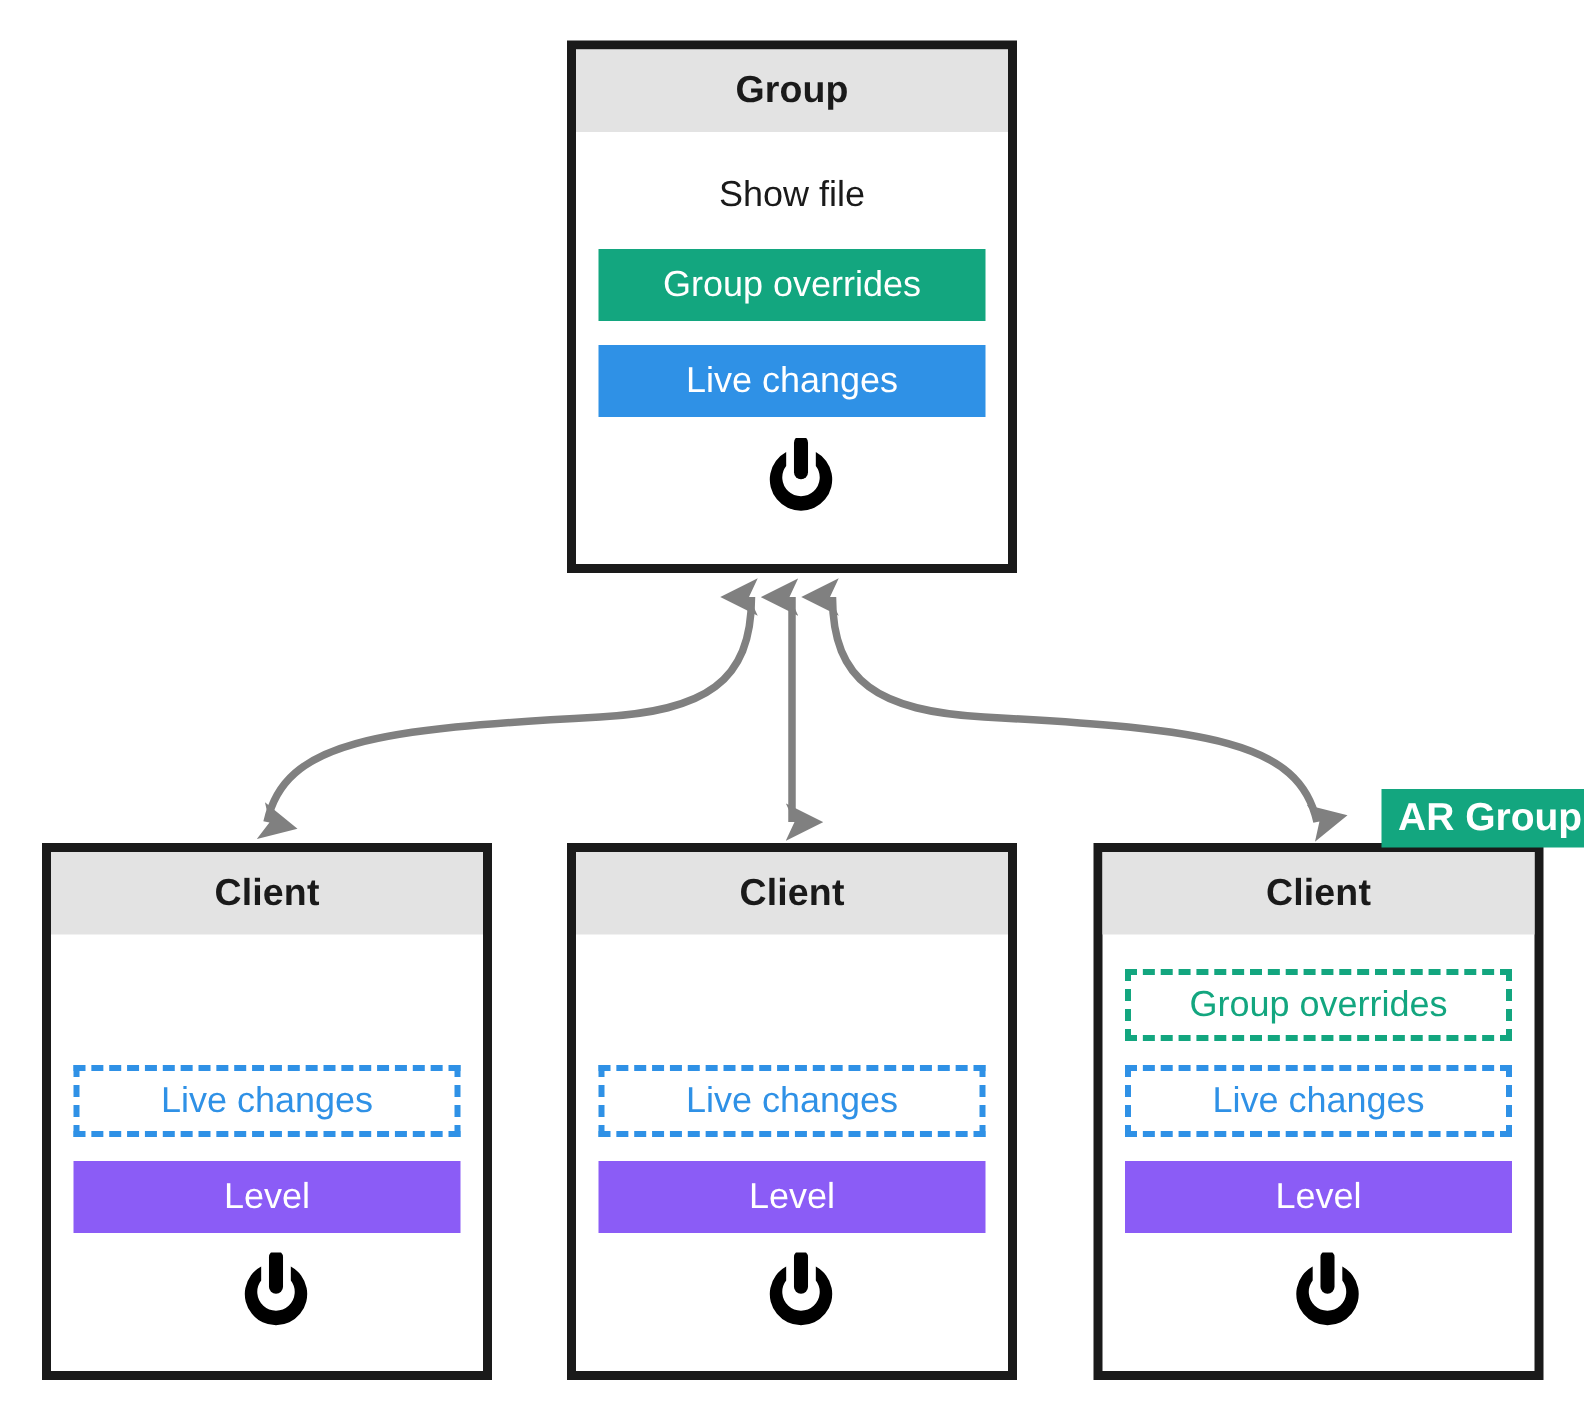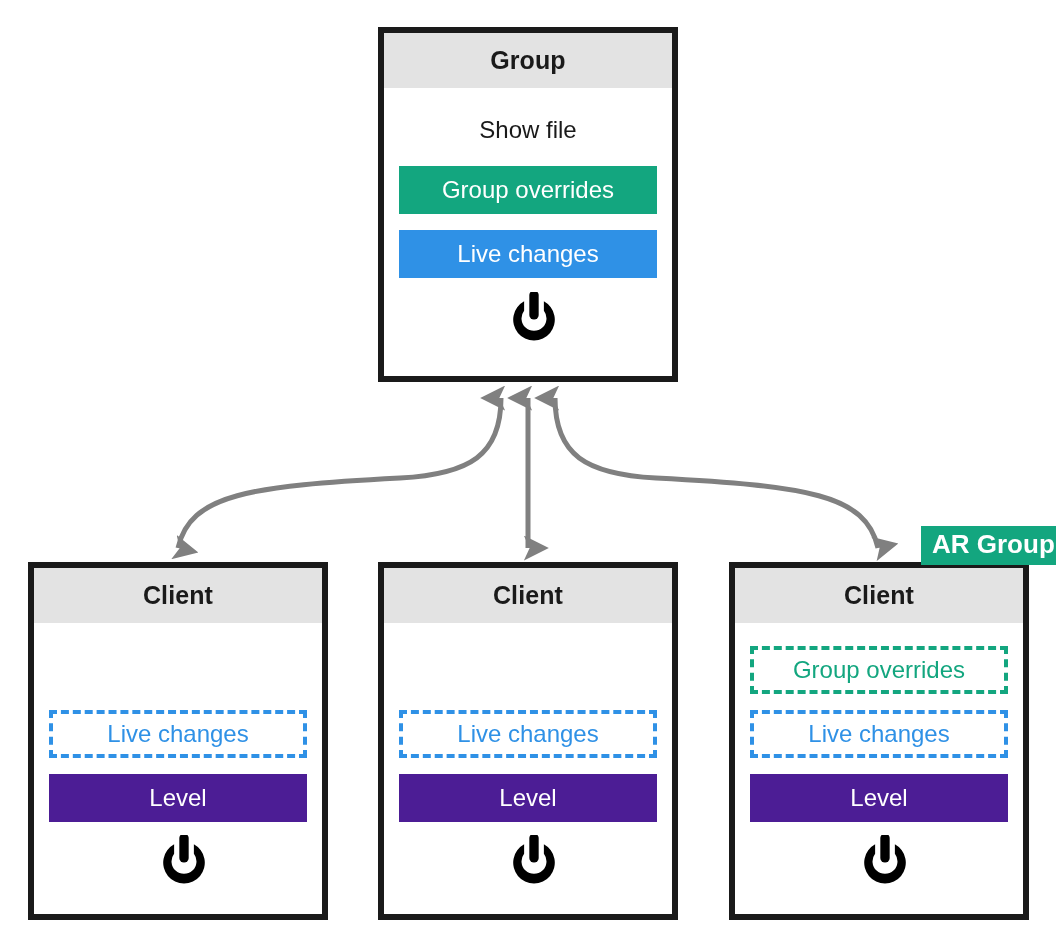--- a/index.html
+++ b/index.html
@@ -72,21 +72,21 @@
   }
   .row-solid-green {
     background: #13a67f;
     color: #ffffff;
   }
   .row-solid-blue {
     background: #2f91e6;
     color: #ffffff;
   }
   .row-solid-orange {
-    background: #4c1d95;
+    background: #8b5cf6;
     color: #ffffff;
   }
   .row-dashed-green {
     border: 4px dashed #13a67f;
     color: #13a67f;
     background: transparent;
   }
   .row-dashed-blue {
     border: 4px dashed #2f91e6;
     color: #2f91e6;

